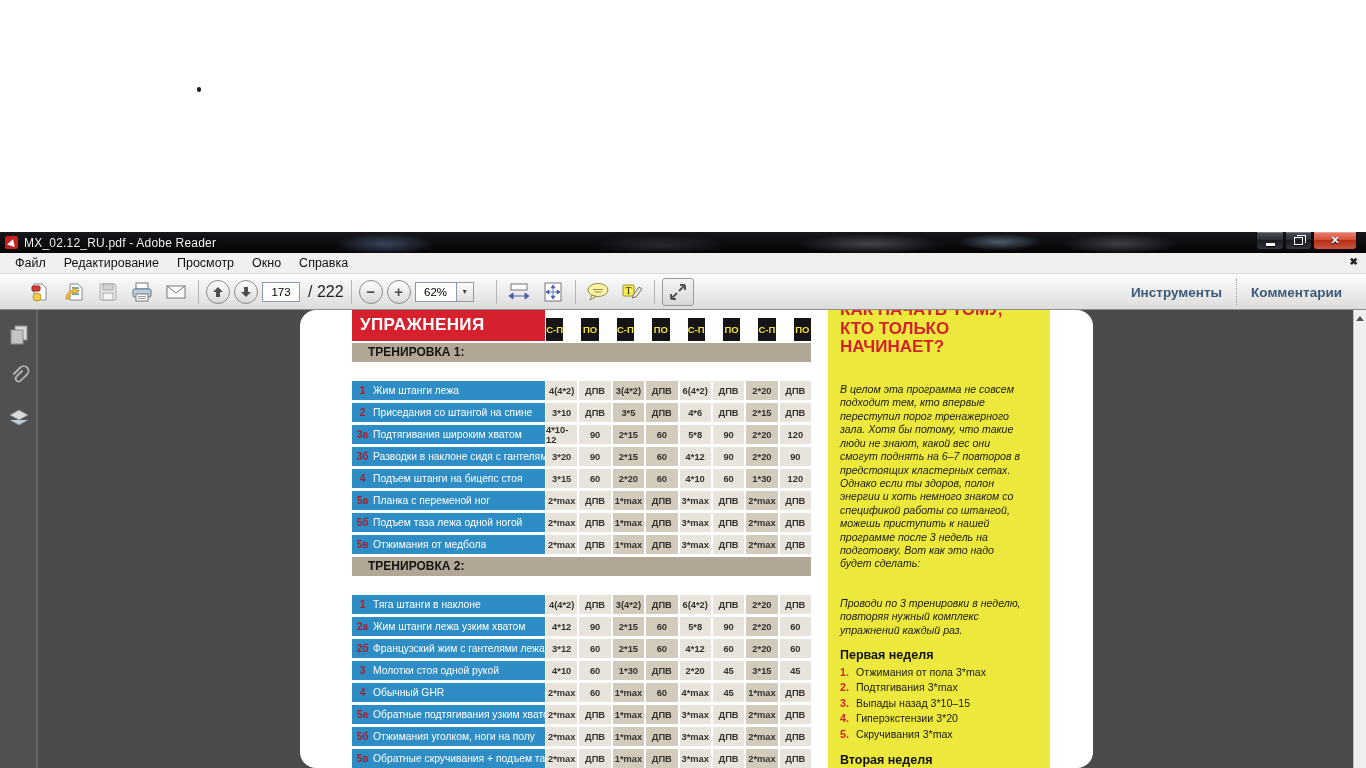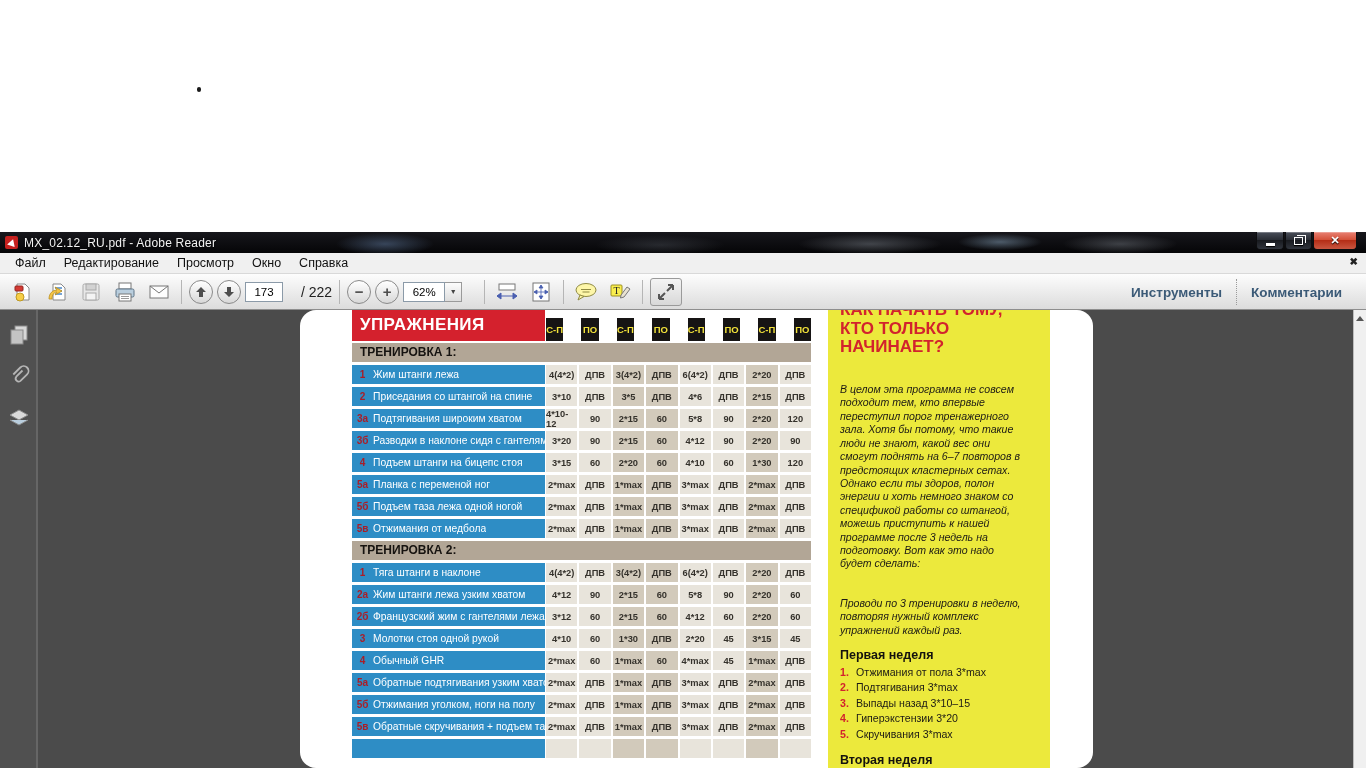--- a/index.html
+++ b/index.html
@@ -54,33 +54,33 @@
     background:#f0f0f0; border-bottom:1px solid #d9d9d9;
     display:flex; align-items:center; padding-left:6px; }
   .menu-item { font-size:12.5px; color:#111; padding:2px 9px; cursor:default; }
   .menubar-close { position:absolute; right:8px; top:3px; font-size:10px; color:#222;
     font-weight:bold; }
 
   
   .toolbar { position:absolute; left:0; top:42px; width:100%; height:36px;
     background:linear-gradient(#fdfdfd, #e9e9e9 60%, #dcdcdc);
     border-bottom:1px solid #8e8e8e;
-    display:flex; align-items:center; padding-left:8px; }
+    display:flex; align-items:center; padding-left:25px; }
   .tb-group { display:flex; align-items:center; gap:4px; }
   .tb-sep { width:1px; height:24px; background:#b5b5b5; margin:0 7px; }
   .tb-btn { width:30px; height:28px; display:flex; align-items:center; justify-content:center;
     border-radius:3px; }
   .tb-btn svg { display:block; }
   .circle-btn { width:24px; height:24px; border-radius:50%; border:1px solid #8a8a8a;
     background:linear-gradient(#ffffff,#d8d8d8); display:flex; align-items:center;
     justify-content:center; color:#4d4d4d; font-weight:bold; }
   .circle-btn .sign { font-size:15px; line-height:1; margin-top:-1px; }
   .page-input { width:38px; height:20px; border:1px solid #8b9aa8; background:#fff;
     font-size:11.5px; text-align:center; font-family:"Liberation Sans",sans-serif; }
-  .page-total { font-size:14px; color:#222; margin-left:14px; }
+  .page-total { font-size:16px; color:#222; margin-left:4px; }
   .zoom-box { display:flex; }
   .zoom-value { width:42px; height:20px; border:1px solid #8b9aa8; background:#fff;
     font-size:11.5px; display:flex; align-items:center; justify-content:center; }
   .zoom-arrow { width:17px; height:20px; border:1px solid #9a9a9a; border-left:none;
     background:linear-gradient(#fcfcfc,#dedede); display:flex; align-items:center;
     justify-content:center; font-size:7px; color:#444; }
   .tb-right { position:absolute; right:10px; top:0; height:36px; display:flex;
     align-items:center; }
   .tb-right-label { font-size:13.5px; font-weight:bold; color:#3b5a77; padding:0 14px; }
   .tb-right-sep { width:1px; height:26px; border-left:1px dotted #9a9a9a; }
@@ -108,21 +108,21 @@
   .table-title { position:absolute; left:52px; top:-12px; width:193px; height:43px;
     background:#d4212d; color:#fff; font-weight:800; font-size:17px; letter-spacing:.4px;
     display:flex; align-items:flex-end; padding:0 0 6px 8px; }
   .col-headers { position:absolute; left:246px; top:8px; width:265px; height:23px;
     display:flex; gap:18px; }
   .col-h { flex:1; background:#161414; color:#f2e23a; font-size:9.5px; font-weight:bold;
     display:flex; align-items:center; justify-content:center; }
 
   .table-body { position:absolute; left:52px; top:33px; width:459px; }
   .t-sec { height:19px; background:#b2a696; color:#161310; font-weight:bold; font-size:12px;
-    line-height:19px; padding-left:8px; margin-bottom:3px; }
+    line-height:19px; padding-left:16px; margin-bottom:19px; }
   .t-row { display:flex; gap:1px; height:19px; margin-bottom:3px; }
   .t-name { width:193px; background:#2e8dc5; color:#fff; font-size:10.3px;
     display:flex; align-items:center; flex:0 0 auto; }
   .t-num { width:21px; flex:0 0 auto; text-align:center; color:#a91e28; font-weight:bold;
     font-size:10px; }
   .t-label { white-space:nowrap; overflow:hidden; }
   .t-vals { flex:1; display:flex; gap:2px; }
   .t-cell { flex:1; display:flex; align-items:center; justify-content:center;
     font-size:9.3px; font-weight:bold; color:#35322c; }
   .cell-light { background:#e8e4db; }

